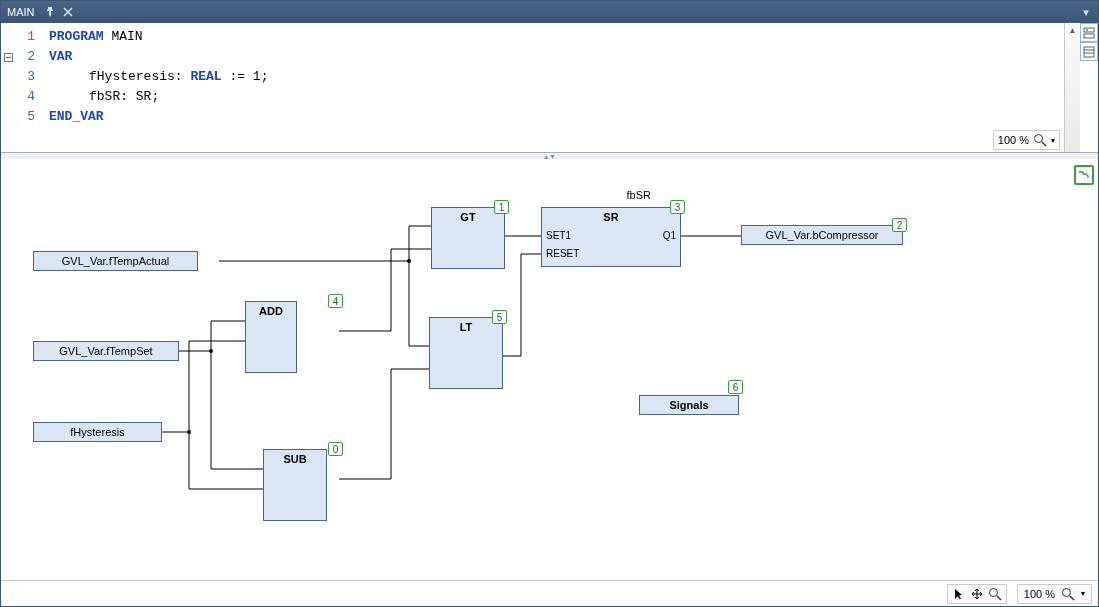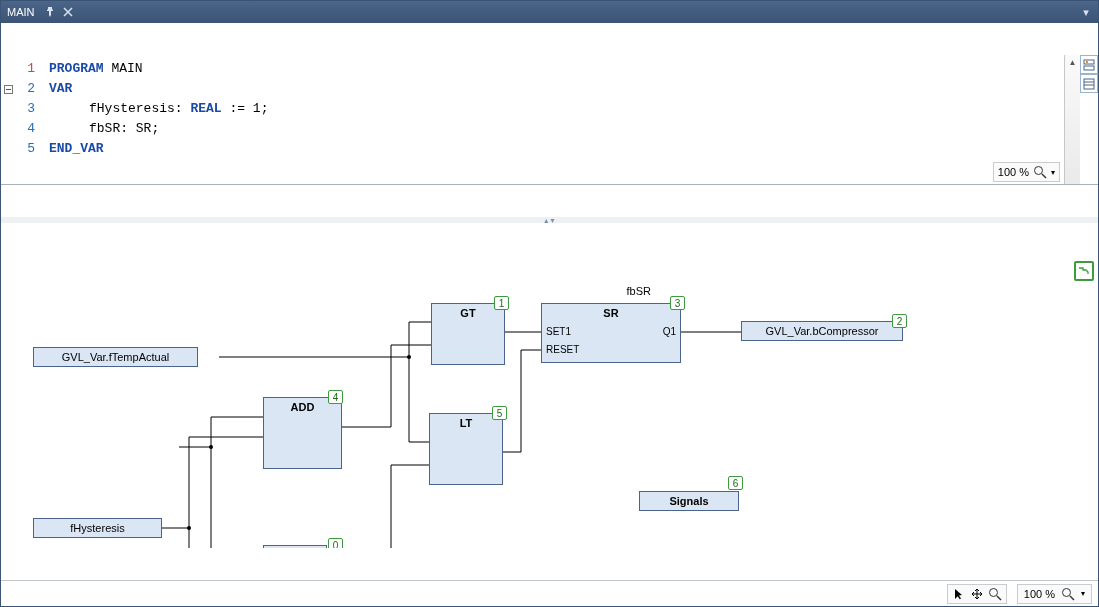--- a/index.html
+++ b/index.html
@@ -1,17 +1,17 @@
 <!DOCTYPE html>
 <html><head>
 <meta charset="utf-8">
 <style>
   * { box-sizing: border-box; }
   body { margin: 0; font-family: Verdana, Arial, sans-serif; font-size: 11px; background: #fff; width: 1099px; height: 607px; }
-  .outer { border: 1px solid #3b5476; width: 1099px; height: 607px; display: flex; flex-direction: column; position: relative; gap: 32px; }
+  .outer { border: 1px solid #3b5476; width: 1099px; height: 607px; display: flex; flex-direction: column; position: relative; }
   .titlebar { background: linear-gradient(#4a6589, #3b5476); height: 22px; display: flex; align-items: center; padding-left: 6px; color: #fff; }
   .titlebar .title { margin-right: 6px; }
   .titlebar .pin, .titlebar .close { width: 18px; height: 18px; display:flex; align-items:center; justify-content:center; cursor:default; color:#d9e2ef; }
   .titlebar .chevron { margin-left:auto; margin-right:4px; width:16px; display:flex; align-items:center; justify-content:center; color:#d9e2ef; }
   .editor { background:#fff; border-bottom: 1px solid #a8b2bd; position:relative; height: 130px; display:flex; }
   .gutter { width: 24px; text-align:right; padding: 4px 4px 0 0; color:#c34b4b; font-family: Consolas, "Courier New", monospace; font-size: 13px; line-height: 20px; user-select:none; }
   .gutter span:nth-child(2){ color:#2a6fb5; }
   .gutter span:nth-child(n+3){ color:#2a6fb5; }
   .gutter span { display:block; }
   .gutter span:first-child { color:#c34b4b; }
@@ -150,24 +150,25 @@
       </g>
 
       <g fill="#000">
         <circle cx="408" cy="102" r="2"></circle>
         <circle cx="210" cy="192" r="2"></circle>
         <circle cx="188" cy="273" r="2"></circle>
       </g>
     </svg>
 
     <div class="var" style="left:32px; top:92px; width:165px"><span>GVL_Var.fTempActual</span></div>
+    <div class="var" style="left:32px; top:182px; width:146px"><span>GVL_Var.fTempSet</span></div>
     <div class="var" style="left:32px; top:263px; width:129px"><span>fHysteresis</span></div>
     <div class="var" style="left:740px; top:66px; width:162px"><span>GVL_Var.bCompressor</span></div>
 
-    <div class="block" style="left:262px; top:142px; width:79px; height:72px">
+    <div class="block" style="left:244px; top:142px; width:52px; height:72px">
       <span class="label" style="position:absolute;top:3px;font-weight:bold">ADD</span>
     </div>
     <div class="exec-tag" style="left:327px; top:135px">4</div>
 
     <div class="block" style="left:262px; top:290px; width:64px; height:72px">
       <span class="label" style="position:absolute;top:3px;font-weight:bold">SUB</span>
     </div>
     <div class="exec-tag" style="left:327px; top:283px">0</div>
 
     <div class="block" style="left:430px; top:48px; width:74px; height:62px">

